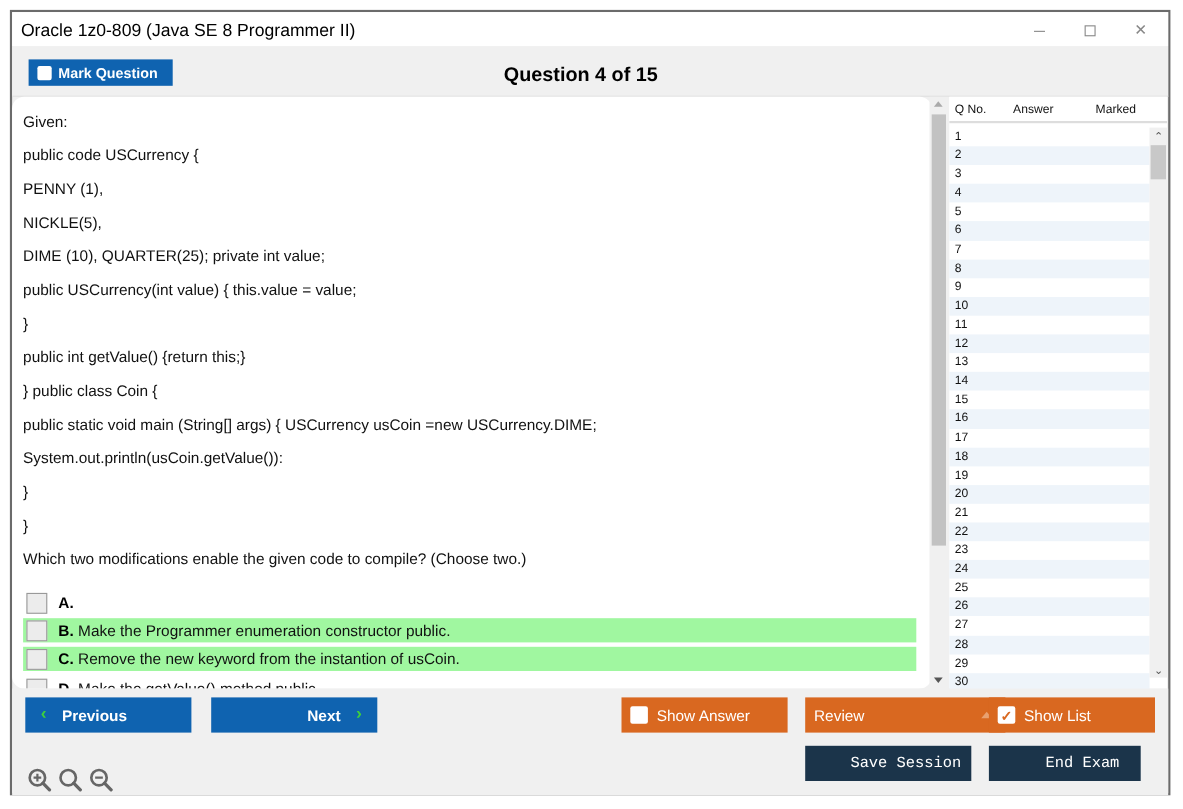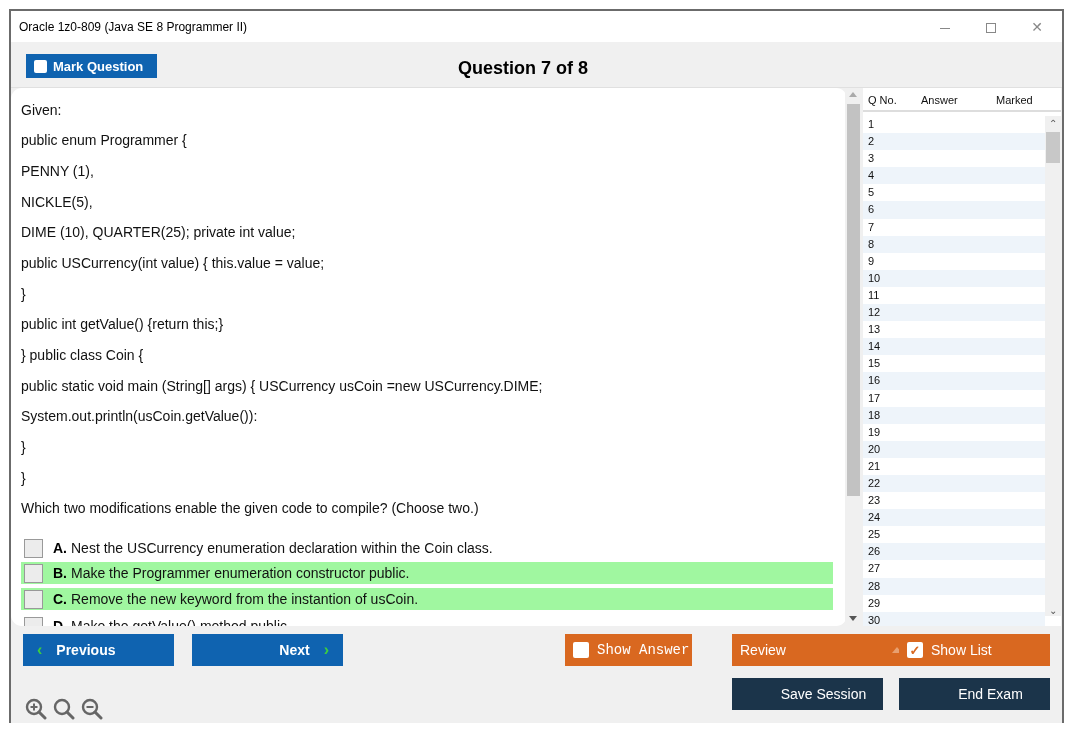--- a/index.html
+++ b/index.html
@@ -7,21 +7,21 @@
   body { font-family: "Liberation Sans", sans-serif; position: relative; }
 
   .window {
     position: absolute; left: 9px; top: 9px; width: 1055px; height: 714px;
     border: 2px solid #6b6b6b; background: #f0f0f0;
   }
   .titlebar {
     position: absolute; left: 0; top: 0; width: 100%; height: 31px; background: #ffffff;
   }
   .titlebar .title {
-    position: absolute; left: 8px; top: 9px; font-size: 12px; color: #000;
+    position: absolute; left: 8px; top: 9px; font-size: 16px; color: #000;
   }
   .win-ctrl {
     position: absolute; top: 4px; width: 40px; height: 24px; color: #888;
     font-size: 14px; text-align: center; line-height: 24px; cursor: pointer;
   }
   .win-ctrl.min { left: 914px; }
   .win-ctrl.max { left: 960px; }
   .win-ctrl.close { left: 1006px; }
   .min-line { display: inline-block; width: 10px; height: 1px; background: #888; vertical-align: middle; }
   .max-box { display: inline-block; width: 10px; height: 10px; border: 1px solid #888; vertical-align: middle; }
@@ -80,21 +80,21 @@
     position: absolute; left: 182px; top: 28px; width: 16px; height: 500px; background: #f0f0f0;
   }
   .qlist .vscroll .up { position: absolute; top: 2px; left: 4px; font-size: 10px; color: #555; }
   .qlist .vscroll .thumb { position: absolute; left: 1px; top: 16px; width: 14px; height: 31px; background: #c8c8c8; }
   .qlist .vscroll .down { position: absolute; bottom: 0px; left: 4px; font-size: 10px; color: #555; }
 
   .footer { position: absolute; left: 0; top: 615px; width: 100%; height: 97px; background: #f0f0f0; }
   .btn { position: absolute; height: 32px; color: #fff; font-size: 14px; display: flex; align-items: center; cursor: pointer; padding-left: 32px; }
   .btn-blue { background: #0f63b0; font-weight: bold; }
   .btn-orange { background: #d96820; }
-  .btn-navy { background: #1b344a; justify-content: center; }
+  .btn-navy { background: #1b344a; justify-content: center; font-family: Liberation Mono, monospace; }
   .btn .chev { color: #3ecf3e; font-weight: bold; font-size: 16px; }
   .btn .wcb { width: 16px; height: 16px; background: #fff; border-radius: 2px; margin-right: 8px; display: inline-flex;
     align-items: center; justify-content: center; color: #d96820; font-size: 13px; font-weight: bold; }
   .zoom-icons { position: absolute; left: 14px; top: 72px; display: flex; gap: 6px; }
   .zoom-icons svg { cursor: pointer; }
 </style>
 </head>
 <body>
 
 <div class="window">
@@ -103,43 +103,42 @@
     <div class="win-ctrl min"><span class="min-line"></span></div>
     <div class="win-ctrl max"><span class="max-box"></span></div>
     <div class="win-ctrl close"><span>✕</span></div>
   </div>
 
   <div class="header">
     <div class="mark-btn">
       <span class="cb"></span>
       <span>Mark Question</span>
     </div>
-    <div class="q-title">Question 7 of 8</div>
+    <div class="q-title">Question 4 of 15</div>
   </div>
 
   <div class="content">
     <div class="q-line" style="top:14px">Given:</div>
-    <div class="q-line" style="top:44px">public enum Programmer {</div>
+    <div class="q-line" style="top:44px">public code USCurrency {</div>
     <div class="q-line" style="top:75px">PENNY (1),</div>
     <div class="q-line" style="top:106px">NICKLE(5),</div>
     <div class="q-line" style="top:136px">DIME (10), QUARTER(25); private int value;</div>
     <div class="q-line" style="top:167px">public USCurrency(int value) { this.value = value;</div>
     <div class="q-line" style="top:198px">}</div>
     <div class="q-line" style="top:228px">public int getValue() {return this;}</div>
     <div class="q-line" style="top:259px">} public class Coin {</div>
     <div class="q-line" style="top:290px">public static void main (String[] args) { USCurrency usCoin =new USCurrency.DIME;</div>
     <div class="q-line" style="top:320px">System.out.println(usCoin.getValue()):</div>
     <div class="q-line" style="top:351px">}</div>
     <div class="q-line" style="top:382px">}</div>
     <div class="q-line" style="top:412px">Which two modifications enable the given code to compile? (Choose two.)</div>
 
     <div class="option" style="top:449px">
       <span class="box"></span>
       <span class="letter">A.</span>
-      <span class="text">Nest the USCurrency enumeration declaration within the Coin class.</span>
     </div>
     <div class="option correct" style="top:474px">
       <span class="box"></span>
       <span class="letter">B.</span>
       <span class="text">Make the Programmer enumeration constructor public.</span>
     </div>
     <div class="option correct" style="top:500px">
       <span class="box"></span>
       <span class="letter">C.</span>
       <span class="text">Remove the new keyword from the instantion of usCoin.</span>
@@ -205,37 +204,37 @@
   <div class="footer">
     <div class="btn btn-blue" style="left:12px; top:8px; width:151px; padding-left:14px;">
       <span class="chev">‹</span>
       <span style="margin-left:14px">Previous</span>
     </div>
     <div class="btn btn-blue" style="left:181px; top:8px; width:151px; justify-content:flex-end; padding-right:14px;">
       <span>Next</span>
       <span class="chev" style="margin-left:14px">›</span>
     </div>
 
-    <div class="btn btn-orange" style="left:554px; top:8px; width:127px; padding-left:8px;font-family:Liberation Mono, monospace;">
+    <div class="btn btn-orange" style="left:554px; top:8px; width:151px; padding-left:8px;">
       <span class="wcb"></span>
       <span>Show Answer</span>
     </div>
     <div class="btn btn-orange" style="left:721px; top:8px; width:182px; padding-left:8px; justify-content:space-between; padding-right:12px;">
       <span>Review</span>
       <span style="width:0;height:0;border-left:5px solid transparent;border-right:5px solid transparent;border-bottom:6px solid #e8a070;"></span>
     </div>
     <div class="btn btn-orange" style="left:888px; top:8px; width:151px; padding-left:8px;">
       <span class="wcb">✓</span>
       <span>Show List</span>
     </div>
 
     <div class="btn btn-navy" style="left:721px; top:52px; width:151px;">
       <span>Save Session</span>
     </div>
-    <div class="btn btn-navy" style="left:888px; top:52px; width:151px;">
+    <div class="btn btn-navy" style="left:888px; top:52px; width:138px;">
       <span>End Exam</span>
     </div>
 
     <div class="zoom-icons">
       <svg width="22" height="22" viewBox="0 0 22 22">
         <circle cx="9" cy="9" r="7" fill="none" stroke="#666" stroke-width="2.4"></circle>
         <line x1="14" y1="14" x2="20" y2="20" stroke="#666" stroke-width="3" stroke-linecap="round"></line>
         <line x1="5.5" y1="9" x2="12.5" y2="9" stroke="#666" stroke-width="2"></line>
         <line x1="9" y1="5.5" x2="9" y2="12.5" stroke="#666" stroke-width="2"></line>
       </svg>

